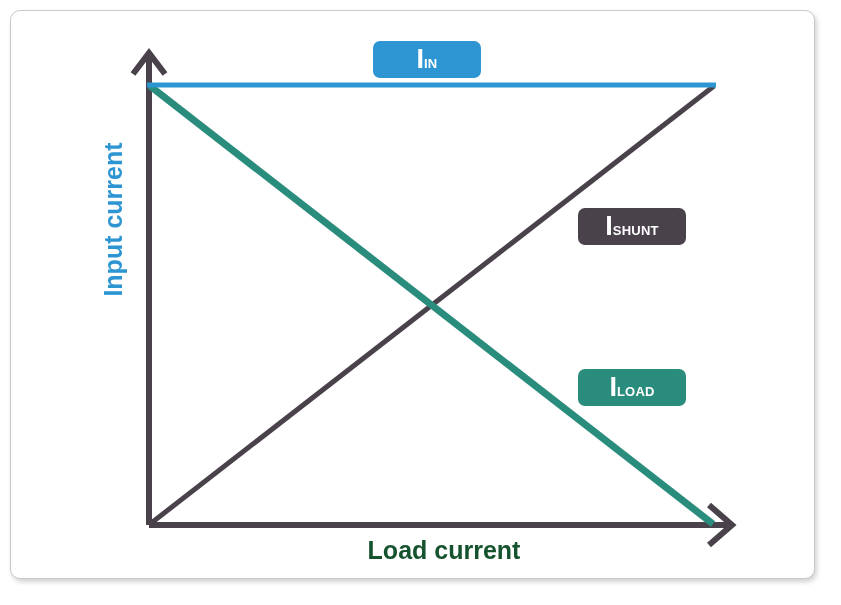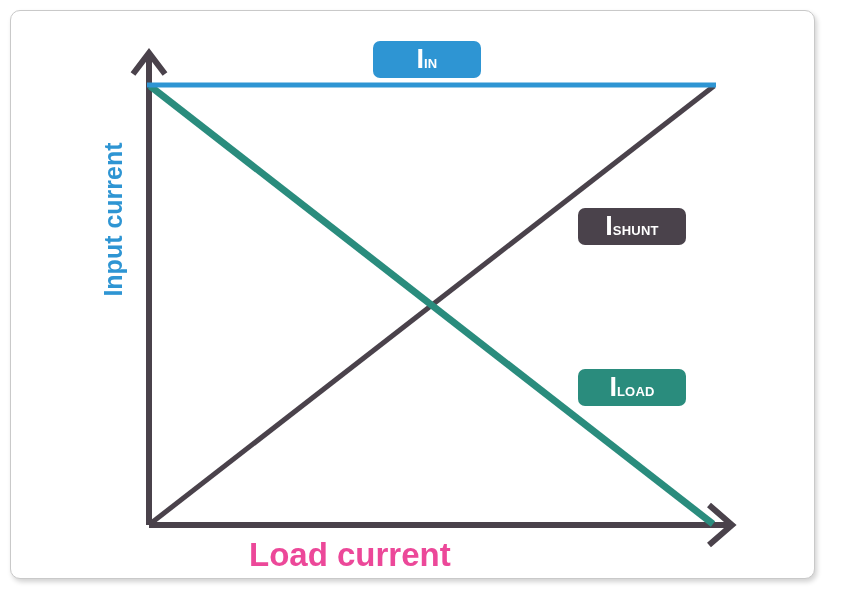--- a/index.html
+++ b/index.html
@@ -54,23 +54,23 @@
     font-weight: bold;
     letter-spacing: 0px;
     white-space: nowrap;
   }
 
   .axis-title-x {
     position: absolute;
     left: 249px;
     top: 536px;
     width: 390px;
-    text-align: left;
-    color: #ec4899;
-    font-size: 33px;
+    text-align: center;
+    color: #14532d;
+    font-size: 25px;
     font-weight: bold;
     white-space: nowrap;
   }
 
   
   .pill {
     position: absolute;
     display: flex;
     align-items: baseline;
     justify-content: center;

